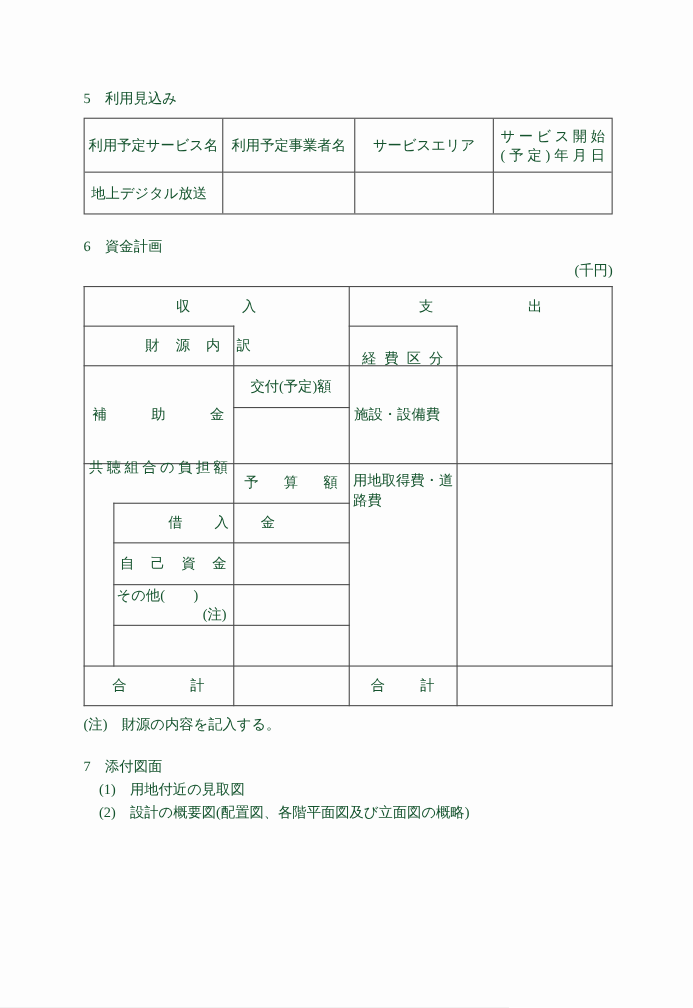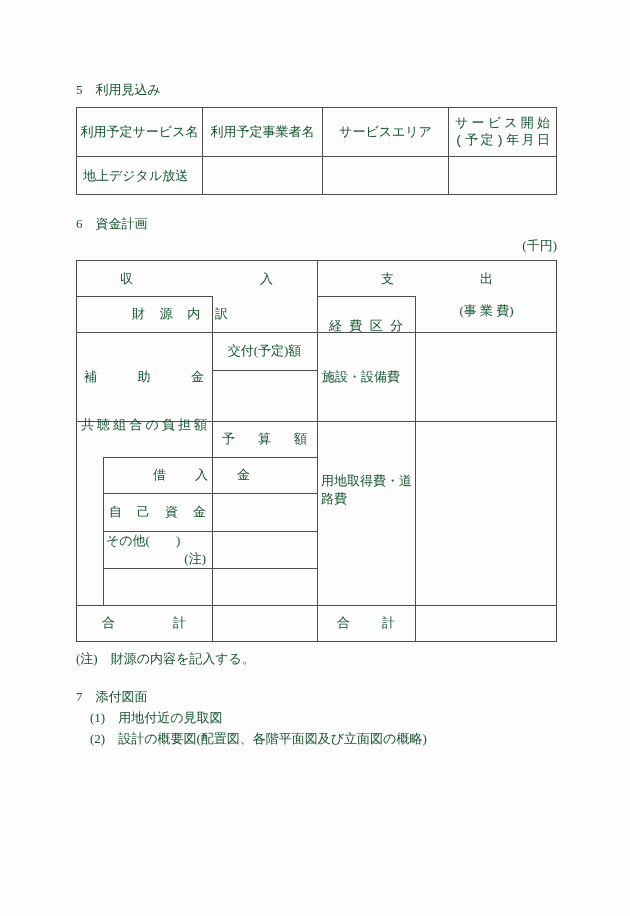--- a/index.html
+++ b/index.html
@@ -14,40 +14,40 @@
     overflow:hidden;
   }
   .abs { position:absolute; }
   
   .hl { position:absolute; height:1px; background:#4d4d4d; }
   .vl { position:absolute; width:1px; background:#4d4d4d; }
   
   .cell { position:absolute; display:flex; align-items:center; }
   .cell.top { align-items:flex-start; }
   .cell.col { flex-direction:column; justify-content:center; align-items:stretch; }
-  .jst { display:block; width:100%; text-align:justify; text-align-last:justify;font-family:Liberation Mono, monospace; }
+  .jst { display:block; width:100%; text-align:justify; text-align-last:justify; }
   .ctr { display:block; width:100%; text-align:center; }
   .lft { display:block; width:100%; text-align:left; }
   .rgt { display:block; width:100%; text-align:right; }
   
   .t1 {
     position:absolute; left:76px; top:107px; width:481px;
     border:1px solid #4d4d4d;
     display:grid;
     grid-template-columns:126px 120px 126px 107px;
     grid-template-rows:49px 37px;
   }
   .t1 > div { display:flex; align-items:center; }
   .t1 .br { border-right:1px solid #4d4d4d; }
   .t1 .bb { border-bottom:1px solid #4d4d4d; }
   .t1 .two { flex-direction:column; justify-content:center; padding:0 6px; }
   .t1 .two span { line-height:17px; }
   
   .t2 { position:absolute; left:76px; top:260px; width:481px; height:382px; }
-  .lh18 { line-height:18px;margin-top:44px; }
+  .lh18 { line-height:18px; }
 </style>
 </head>
 <body>
 
 <div class="page">
 
   <div class="abs" style="left:76px; top:81px;">5　利用見込み</div>
 
   <div class="t1">
     <div class="br bb">
@@ -90,31 +90,28 @@
     <div class="hl" style="top:36px; left:241px; width:99px;"></div>
     <div class="hl" style="top:72px; left:0; width:481px;"></div>
     <div class="hl" style="top:110px; left:136px; width:106px;"></div>
     <div class="hl" style="top:161px; left:0; width:481px;"></div>
     <div class="hl" style="top:197px; left:27px; width:215px;"></div>
     <div class="hl" style="top:233px; left:27px; width:215px;"></div>
     <div class="hl" style="top:271px; left:27px; width:215px;"></div>
     <div class="hl" style="top:308px; left:27px; width:215px;"></div>
     <div class="hl" style="top:345px; left:0; width:481px;"></div>
 
-    <div class="cell" style="left:0; top:1px; width:241px; height:35px; padding:0 44px;justify-content:center;">
+    <div class="cell" style="left:0; top:1px; width:241px; height:35px; padding:0 84px;justify-content:center;">
       <span class="jst">収入</span>
     </div>
     <div class="cell" style="left:0; top:36px; width:136px; height:36px; padding:0 20px;margin-left:36px;">
       <span class="jst">財源内訳</span>
     </div>
     <div class="cell" style="left:241px; top:1px; width:240px; height:35px; padding:0 64px;">
       <span class="jst">支出</span>
-    </div>
-    <div class="cell" style="left:340px; top:36px; width:141px; height:30px;">
-      <span class="ctr">(事 業 費)</span>
     </div>
     <div class="cell" style="left:241px; top:48px; width:98px; height:36px; padding:0 12px;">
       <span class="jst">経費区分</span>
     </div>
 
     <div class="cell" style="left:0; top:72px; width:136px; height:89px; padding:0 8px;">
       <span class="jst">補助金</span>
     </div>
     <div class="cell" style="left:136px; top:72px; width:105px; height:38px;">
       <span class="ctr">交付(予定)額</span>

